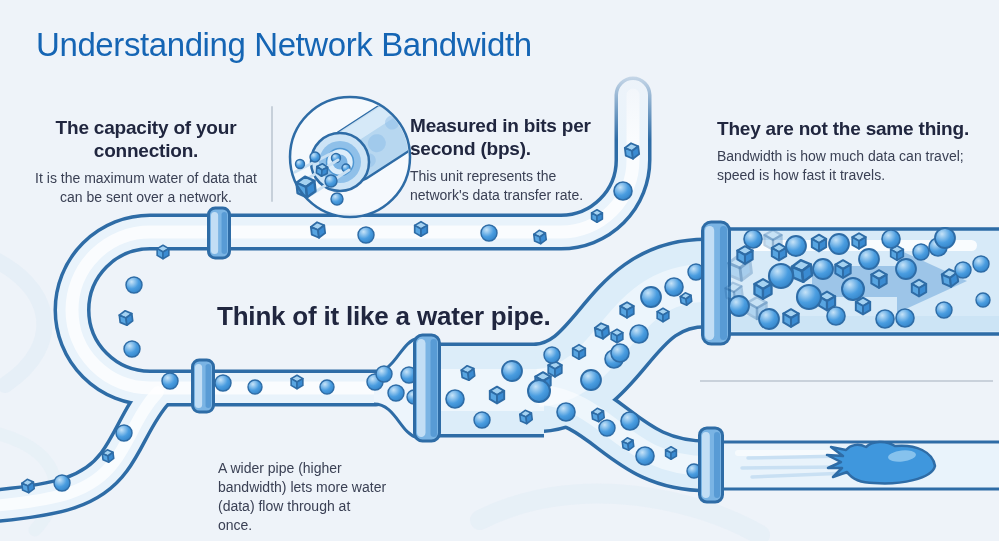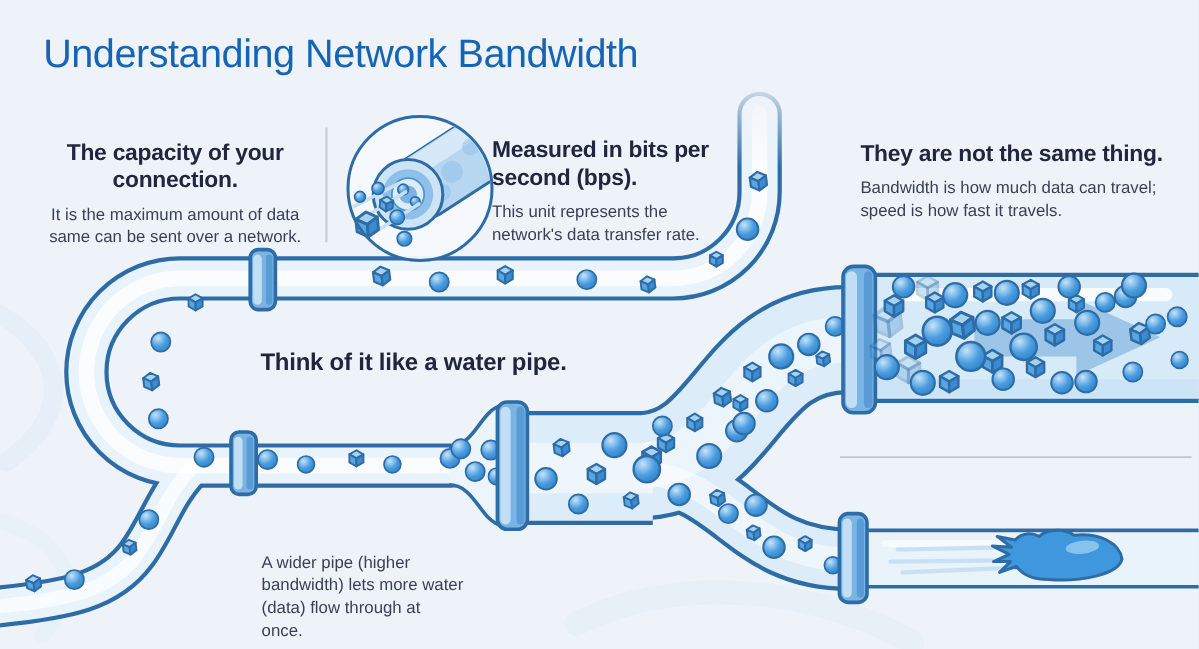--- a/index.html
+++ b/index.html
@@ -24,22 +24,22 @@
     color:var(--body_text,#3a4054);
   }
   .col1{left:35px;top:116px;width:222px;text-align:center;}
   .col2{left:410px;top:114px;width:192px;}
   .col3{left:717px;top:117px;width:270px;}
   .vdivider{
     position:absolute;left:271px;top:106px;width:2px;height:96px;z-index:2;
     background:var(--divider,#c7d0da);border-radius:1px;
   }
   .analogy{
-    left:217px;top:291px;position:absolute;z-index:2;
-    font-size:20px;font-weight:700;color:var(--heading_text,#20263f);
+    left:217px;top:301px;position:absolute;z-index:2;
+    font-size:26px;font-weight:700;color:var(--heading_text,#20263f);
     letter-spacing:-0.2px;
   }
   .caption{
     left:218px;top:459px;width:170px;position:absolute;z-index:2;
     font-size:14px;line-height:1.36;color:var(--body_text,#3a4054);
   }
 </style>
 </head>
 <body>
 
@@ -431,21 +431,21 @@
         <circle cx="337" cy="199" r="6" fill="url(#gs)" stroke="#2e6ca6" stroke-width="1.4" opacity="1"></circle>
         <circle cx="300" cy="164" r="4.5" fill="url(#gs)" stroke="#2e6ca6" stroke-width="1.4" opacity="1"></circle>
     <circle cx="350" cy="157" r="60" fill="none" stroke="#2e6ca6" stroke-width="2.5"></circle>
   </g>
     </svg>
 
   <h1 class="title">Understanding Network Bandwidth</h1>
 
   <div class="col col1 txt">
     <h2>The capacity of your connection.</h2>
-    <p>It is the maximum amount of data same can be sent over a network.</p>
+    <p>It is the maximum water of data that can be sent over a network.</p>
   </div>
 
   <div class="vdivider"></div>
 
   <div class="col col3 txt">
     <h2>They are not the same thing.</h2>
     <p>Bandwidth is how much data can travel; speed is how fast it travels.</p>
   </div>
 
   <div class="col col2 txt">

